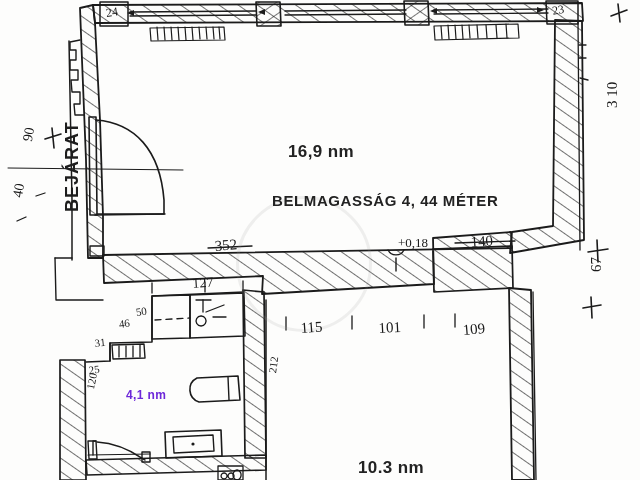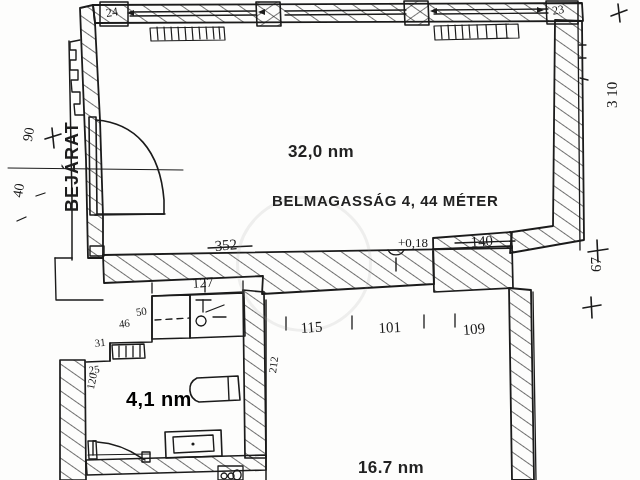--- a/index.html
+++ b/index.html
@@ -30,22 +30,22 @@
     font-weight: bold;
     color: #2b2b2b;
     white-space: nowrap;
     letter-spacing: 0.4px;
   }
   .lbl-area {
     font-size: 17px;
     color: #222;
   }
   .lbl-area-sm {
-    font-size: 20px;
-    color: #000000;
+    font-size: 12px;
+    color: #6d28d9;
   }
   .lbl-ceiling {
     font-size: 15px;
     color: #222;
     letter-spacing: 0.6px;
     margin-left: 40px;
   }
   .lbl-entry {
     font-size: 18px;
     color: #1d1d1d;
@@ -244,27 +244,27 @@
 
       <g stroke-width="1.5">
         <path d="M266,300 L266,480"></path>
       </g>
 
     </g>
   </svg>
 
   <div class="watermark"></div>
 
-  <div class="lbl lbl-area" style="left:288px; top:142px;">32,0 nm</div>
+  <div class="lbl lbl-area" style="left:288px; top:142px;">16,9 nm</div>
 
   <div class="lbl lbl-ceiling" style="left:232px; top:192px;">BELMAGASSÁG 4, 44 MÉTER</div>
 
   <div class="lbl lbl-area-sm" style="left:126px; top:388px;">4,1 nm</div>
 
-  <div class="lbl lbl-area" style="left:358px; top:458px;">16.7 nm</div>
+  <div class="lbl lbl-area" style="left:358px; top:458px;">10.3 nm</div>
 
   <div class="lbl lbl-entry" style="left:62px; top:212px; transform: rotate(-90deg);">BEJÁRAT</div>
 
   <div class="dim" style="left:398px; top:235px; font-size:13px;">+0,18</div>
 
   <div class="dim dim-sm" style="left:105px; top:6px; transform: rotate(-8deg);">24</div>
   <div class="dim dim-sm" style="left:551px; top:4px; transform: rotate(-10deg);">23</div>
 
   <div class="dim" style="left:20px; top:140px; transform: rotate(-80deg);">90</div>
   <div class="dim" style="left:10px; top:196px; transform: rotate(-80deg);">40</div>

